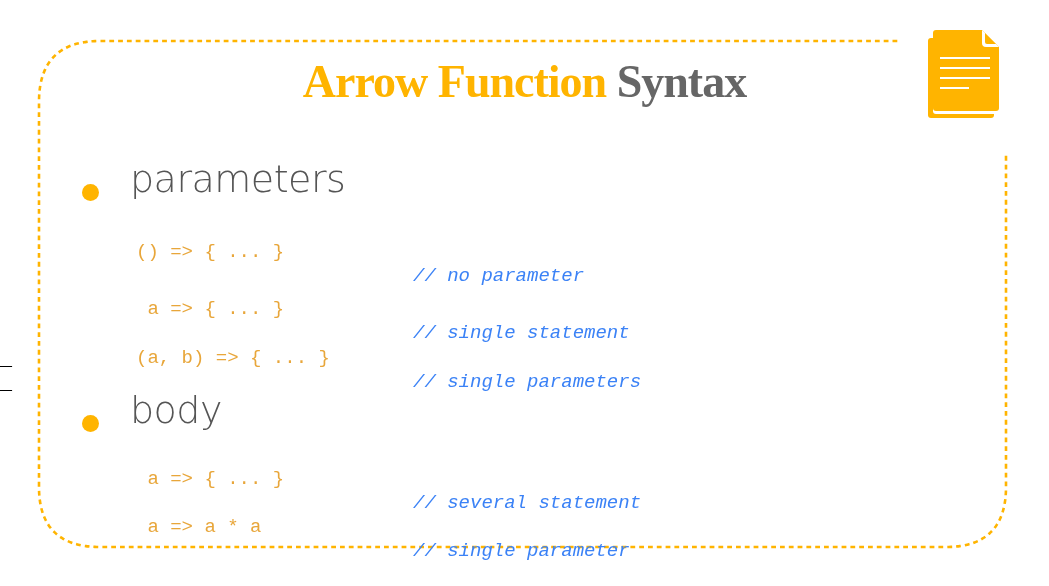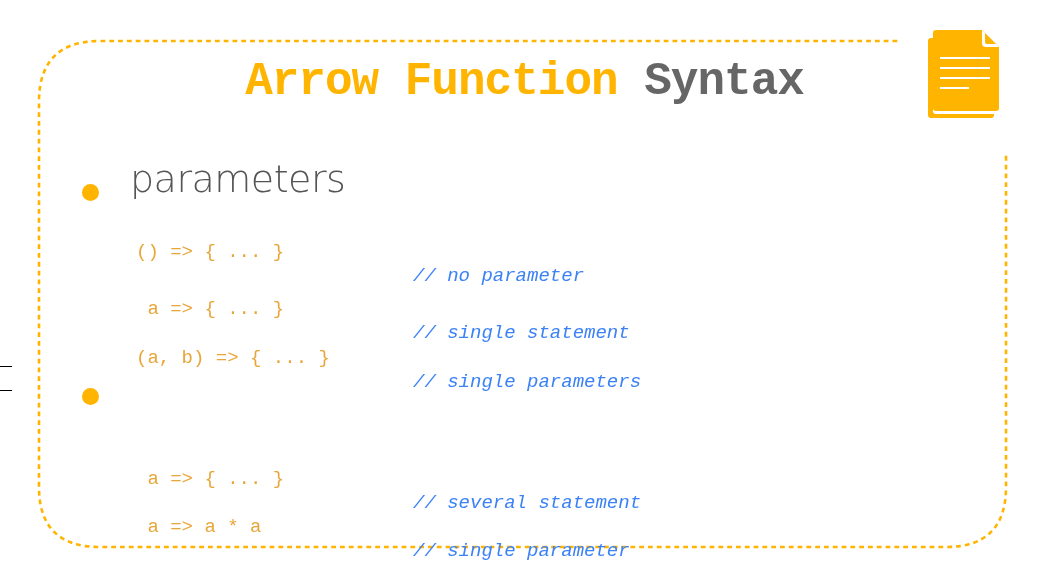--- a/index.html
+++ b/index.html
@@ -19,21 +19,21 @@
       left: 0; top: 0;
       width: 1049px; height: 586px;
       pointer-events: none;
     }
     .title {
       position: absolute;
       left: 0;
       width: 1049px;
       top: 52px;
       text-align: center;
-      font-family: Liberation Mono, monospace;
+      font-family: Liberation Serif, serif;
       font-weight: bold;
       font-size: 46px;
       letter-spacing: -1px;
       line-height: 60px;
     }
     .title .t1 { color: #FFB400; }
     .title .t2 { color: #666666; }
 
     .doc-icon {
       position: absolute;
@@ -122,20 +122,21 @@
   <span class="code" style="left:136px;"> a =&gt; { ... }</span>
   <span class="comment">// single statement</span>
 </div>
 <div class="code-row" style="top:322px;text-decoration:underline;">
   <span class="code" style="left:136px;">(a, b) =&gt; { ... }</span>
   <span class="comment">// single parameters</span>
 </div>
 
 <div class="bullet" style="left:82px; top:388px;">
   <span class="dot"></span>
+  <span class="label">body</span>
 </div>
 
 <div class="code-row" style="top:443px;">
   <span class="code" style="left:136px;"> a =&gt; { ... }</span>
   <span class="comment">// several statement</span>
 </div>
 <div class="code-row" style="top:491px;">
   <span class="code" style="left:136px;"> a =&gt; a * a</span>
   <span class="comment">// single parameter</span>
 </div>

